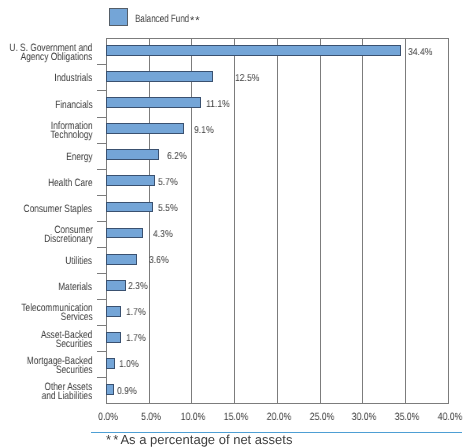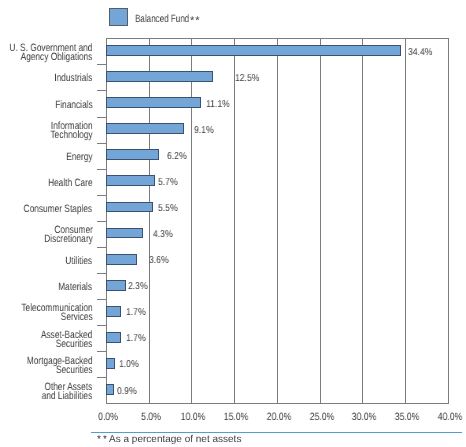--- a/index.html
+++ b/index.html
@@ -127,23 +127,23 @@
   .rule {
     position: absolute;
     left: 91.4px;
     top: 431.8px;
     width: 371px;
     height: 1.3px;
     background: #4e9fd4;
   }
   .footnote {
     position: absolute;
-    left: 97px;
+    left: 106px;
     top: 434.6px;
-    font-size: 10px;
+    font-size: 13px;
     line-height: 10px;
     color: #3d3d3d;
     white-space: nowrap;
   }
   .footnote .stars { letter-spacing: 2.1px; padding-right: 0.1px; }
 </style>
 </head>
 <body>
 
 <div id="stage">

